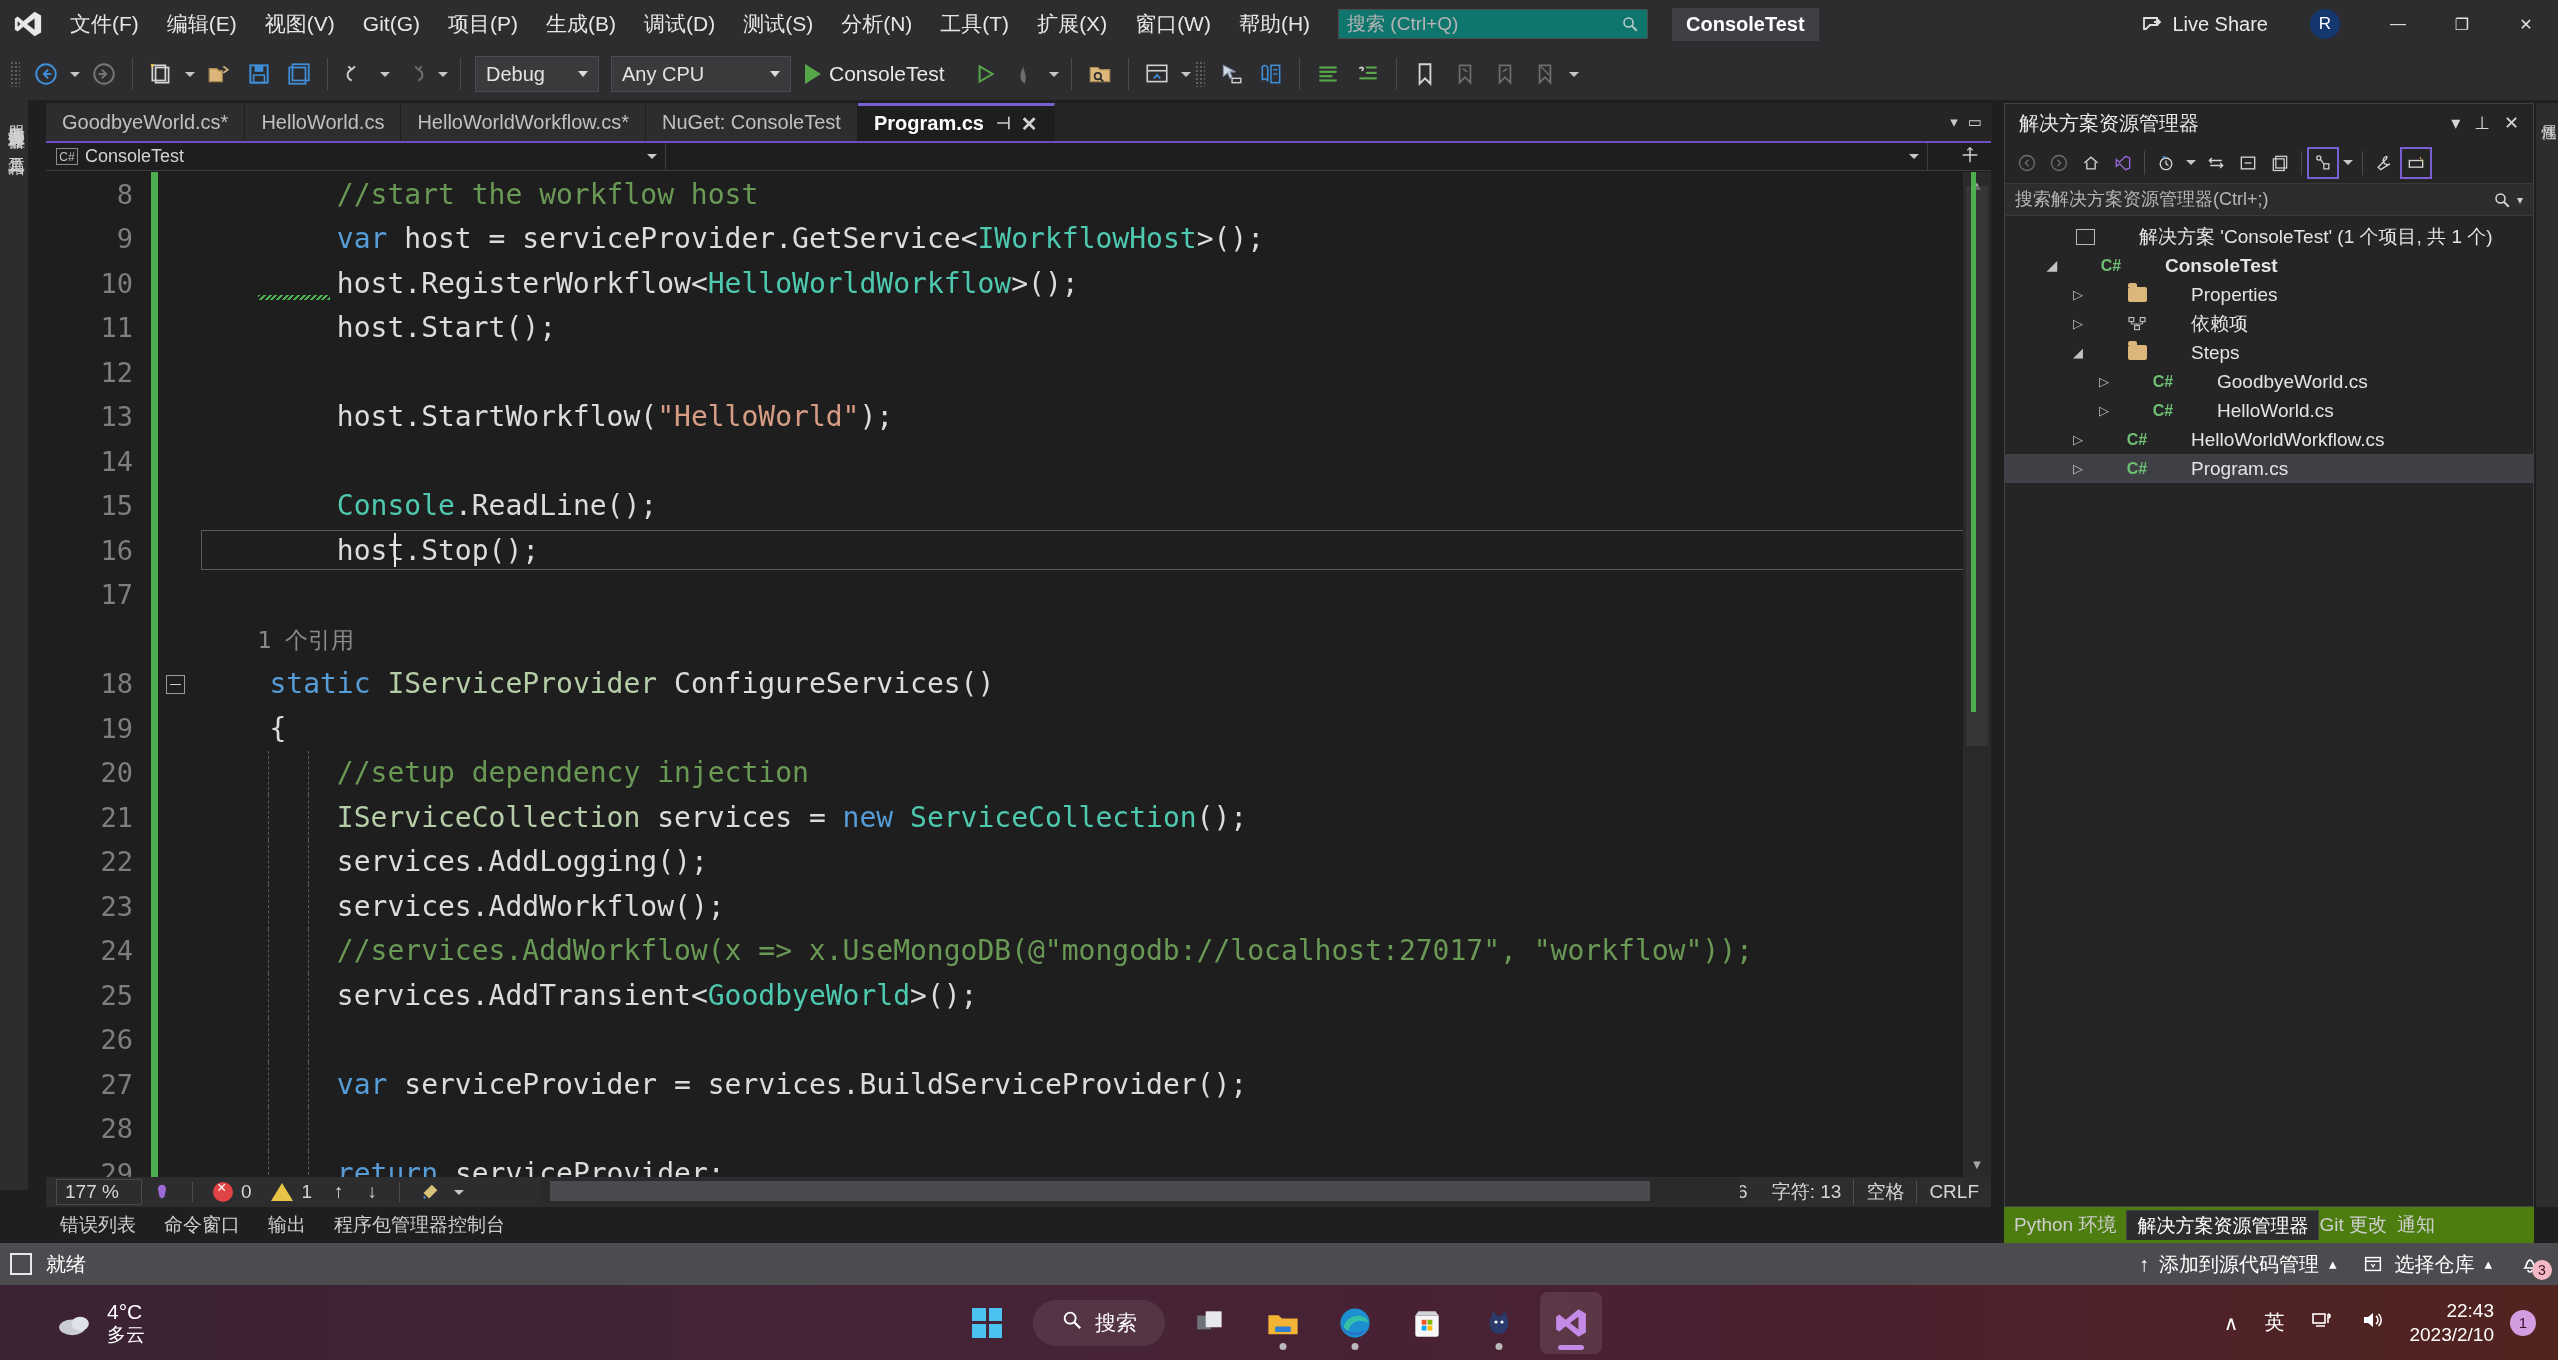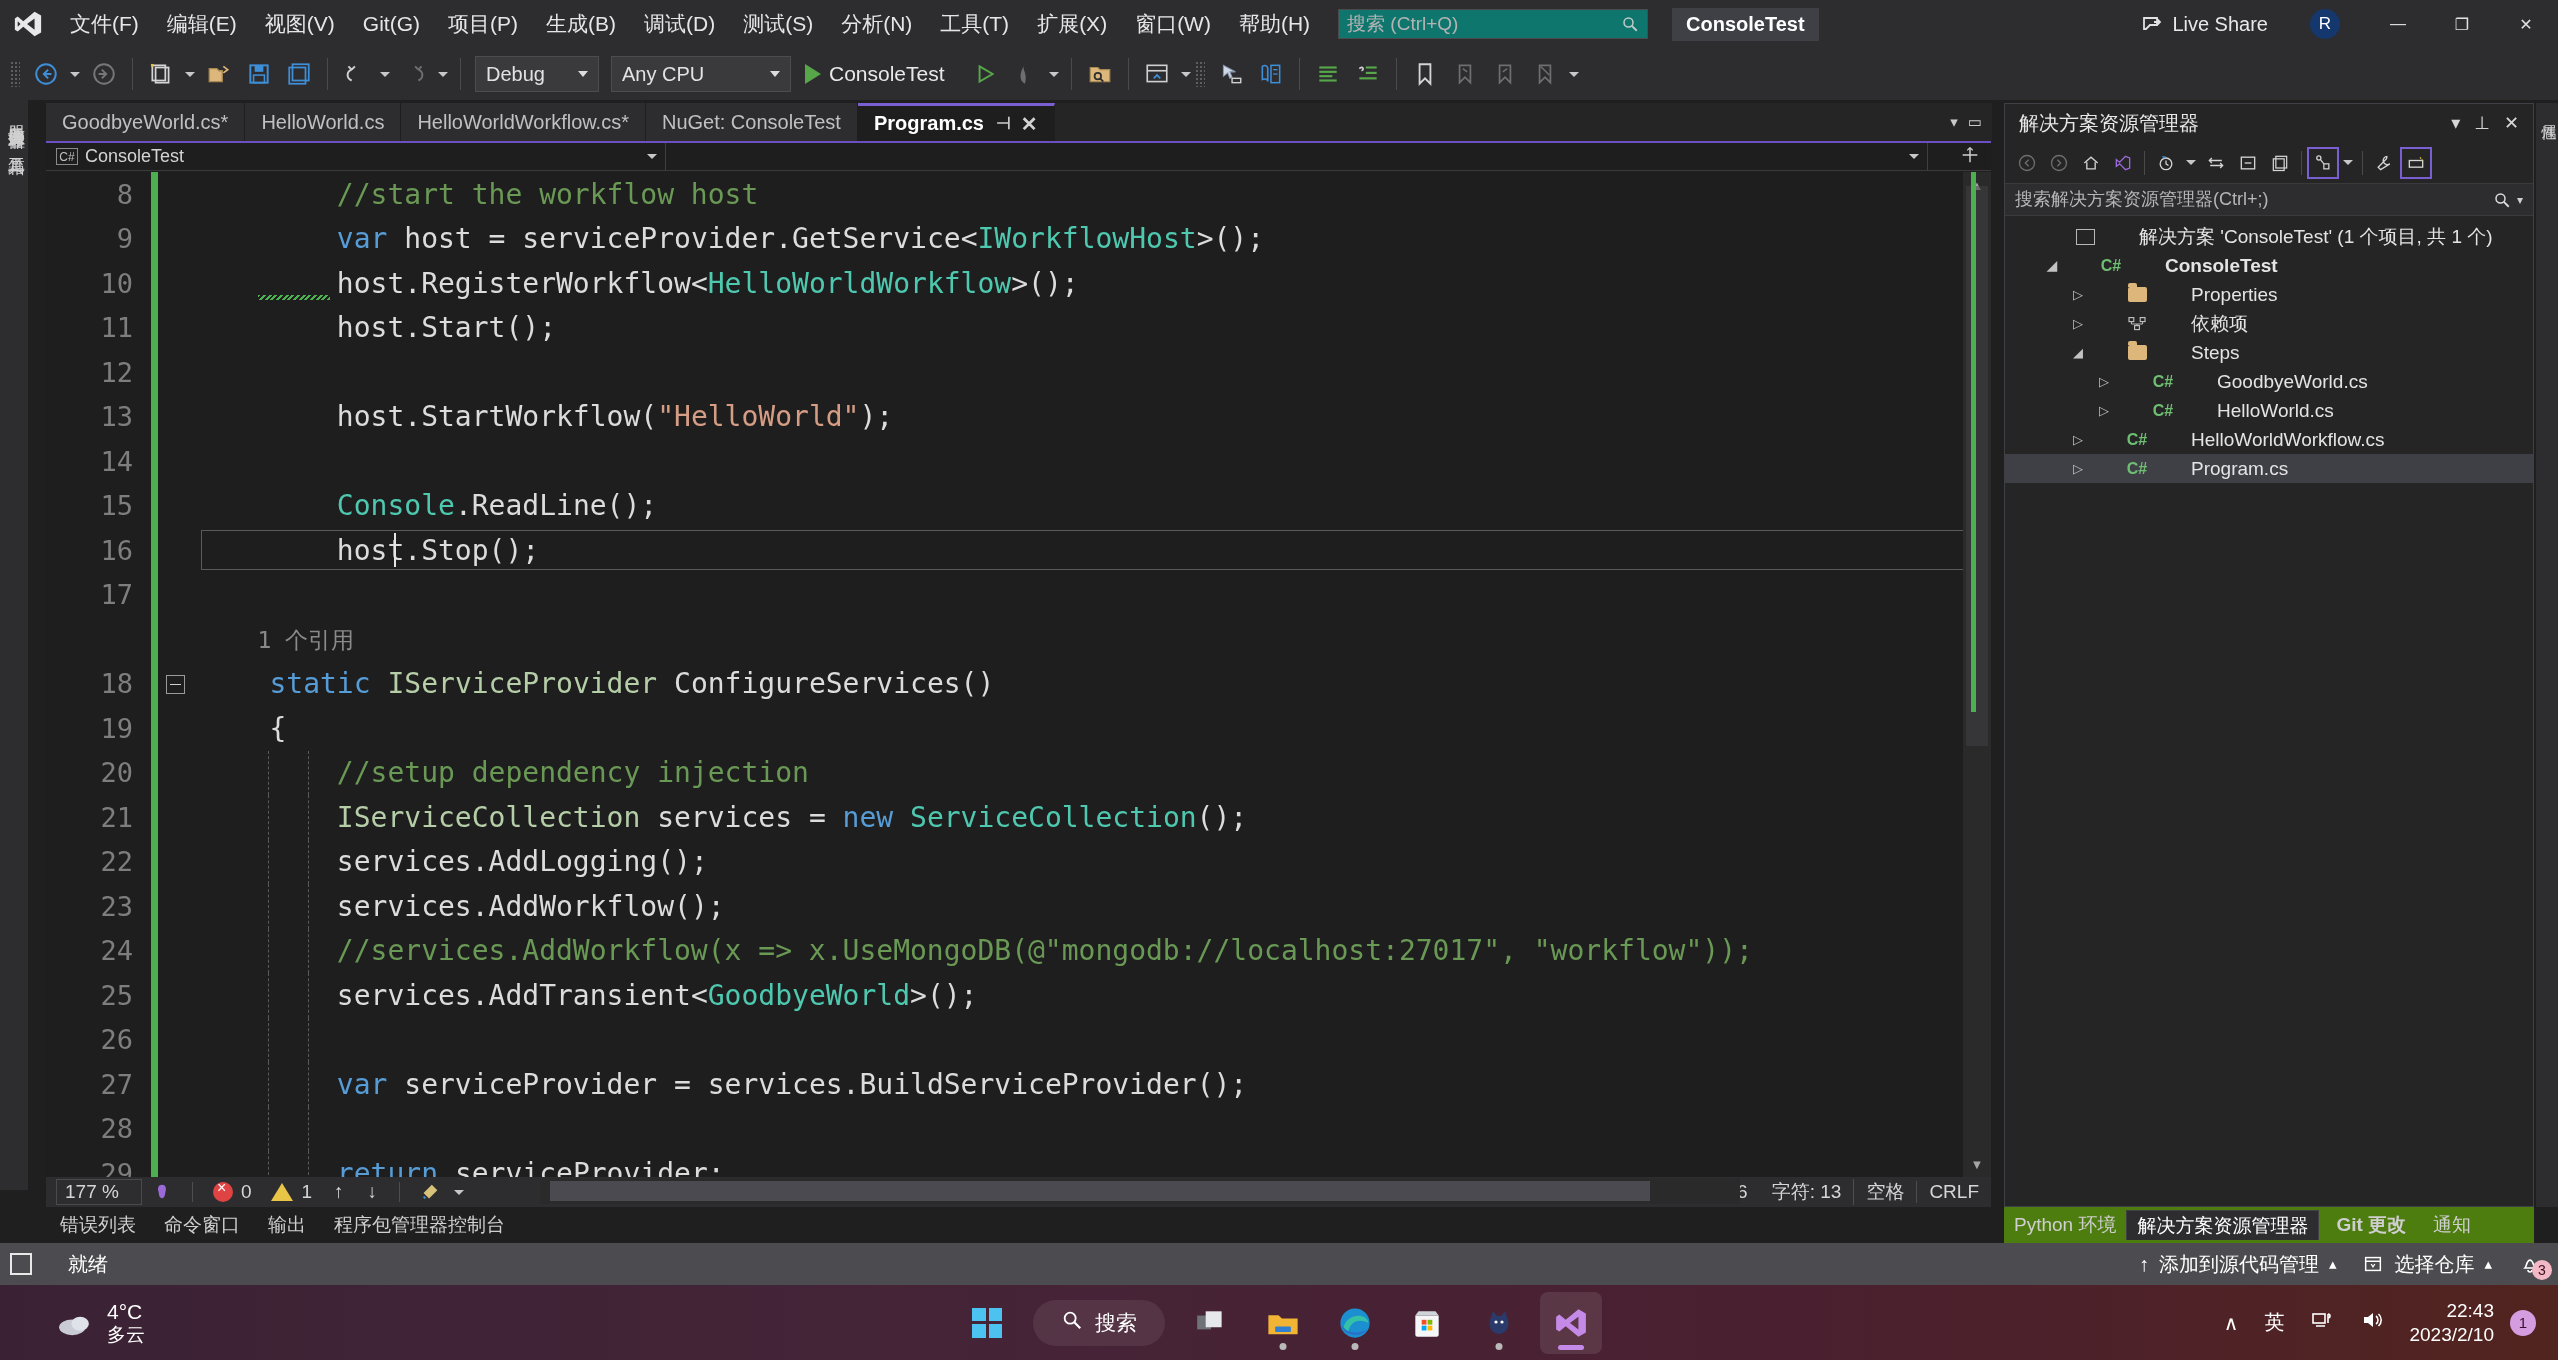--- a/index.html
+++ b/index.html
@@ -238,21 +238,21 @@
   .rightedge {
     position: absolute; top: 103px; left: 2536px; width: 22px; height: 1104px; background: #2d2d30;
   }
   .rightedge .vtab2 { writing-mode: vertical-rl; color: #d0d0d0; font-size: 15px; padding: 10px 3px; }
 
   
   .statusbar {
     position: absolute; top: 1243px; left: 0; width: 2558px; height: 42px;
     background: #4c4c50; display: flex; align-items: center; color: #ffffff; font-size: 20px;
   }
-  .sb-left { display: flex; align-items: center; padding-left: 10px; gap: 22px; }
+  .sb-left { display: flex; align-items: center; padding-left: 10px; }
   .sb-flag {
     width: 22px; height: 22px; border: 2px solid #e8e8e8; margin-right: 14px; position: relative;
   }
   .sb-right { margin-left: auto; display: flex; align-items: center; padding-right: 16px; }
   .sb-item { display: flex; align-items: center; margin-left: 26px; }
   .sb-item .ar { margin-left: 10px; font-size: 15px; }
   .bell-badge {
     position: relative; margin-left: 26px; display: flex; align-items: center;
   }
   .bell-badge .cnt {
@@ -908,16 +908,16 @@
         <div>22:43</div>
         <div>2023/2/10</div>
       </span>
       <span class="tray-badge">1</span>
     </div>
   </div>
 
 <div style="position: absolute; top: 1207px; left: 2004px; width: 530px; height: 36px; display: flex; align-items: center; font-size: 19px; color: rgb(207, 207, 207); background: #4d7c0f;">
       <div style="padding: 0px 10px; height: 30px; display: flex; align-items: center;">Python 环境</div>
       <div style="padding: 0px 10px; height: 30px; display: flex; align-items: center; background: rgb(45, 45, 48); color: rgb(255, 255, 255); border-top: 1px solid rgb(63, 63, 70); border-right: 1px solid rgb(63, 63, 70); border-left: 1px solid rgb(63, 63, 70); border-image: initial; border-bottom: none;">解决方案资源管理器</div>
-      <div style="padding: 0px 17px; height: 30px; display: flex; align-items: center; font-weight: bold;">Git 更改</div>
+      <div style="padding: 0px 0; height: 30px; display: flex; align-items: center;">Git 更改</div>
       <div style="padding: 0px 10px; height: 30px; display: flex; align-items: center;">通知</div>
     </div>
   </div>
 
 </body></html>

